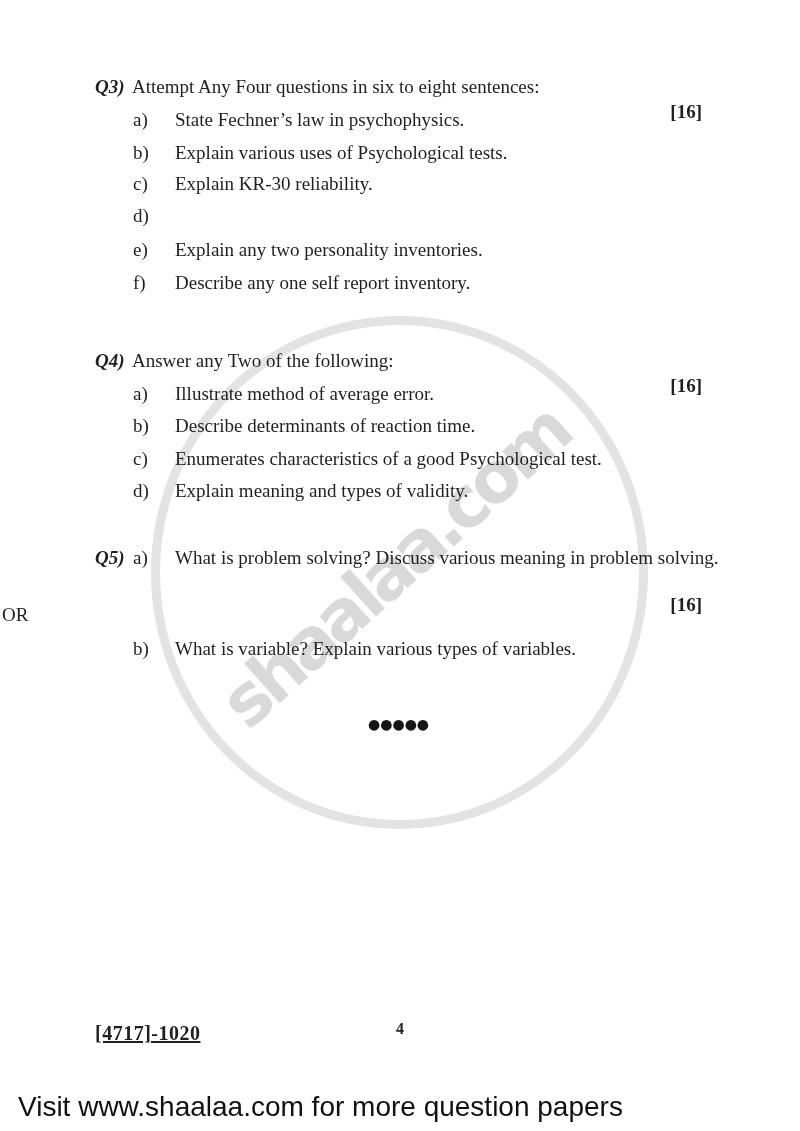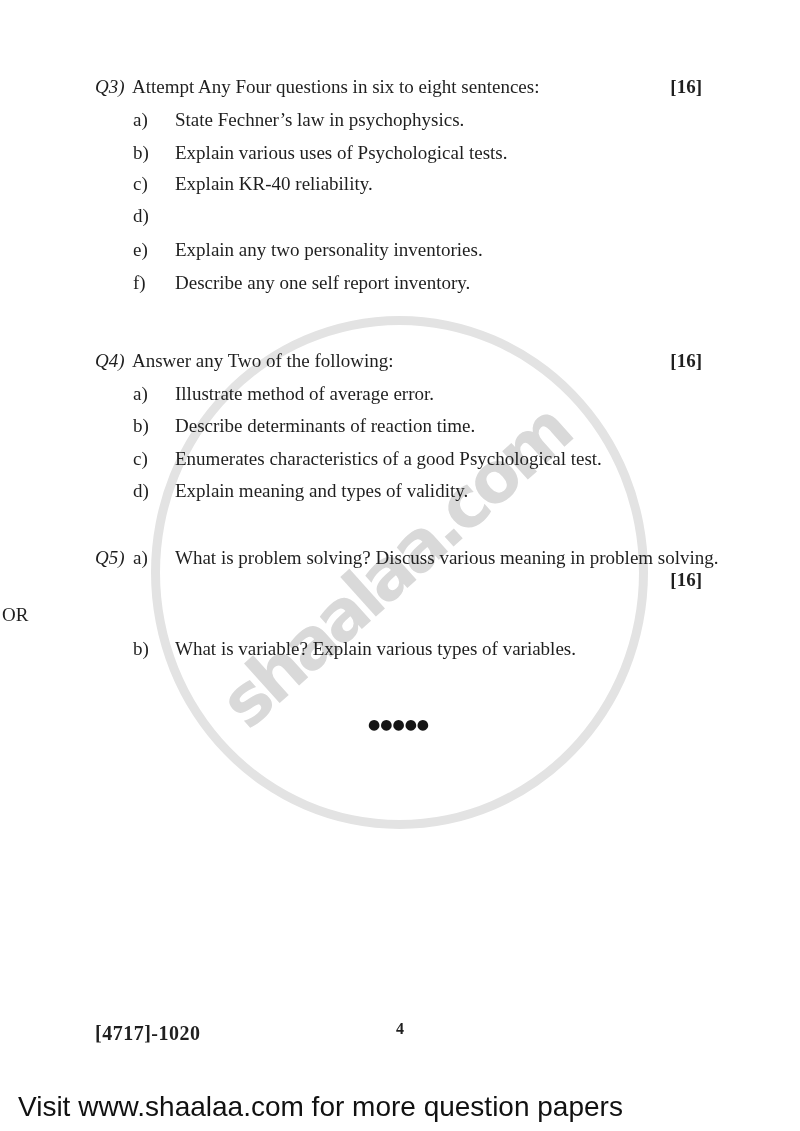--- a/index.html
+++ b/index.html
@@ -1,42 +1,42 @@
 <!DOCTYPE html>
 <html><head>
 <meta charset="utf-8">
 <style>
   html,body { margin:0; padding:0; background:#ffffff; }
   .page {
     position:relative; width:800px; height:1131px; background:#ffffff;
     font-family:"Liberation Serif", serif; color:#1f1f1f; overflow:hidden;
   }
   .row { position:absolute; left:0; width:100%; height:24px; font-size:19px; line-height:1; white-space:nowrap; }
-  .qlabel { position:absolute; left:95px; font-weight:normal; font-style:italic; }
+  .qlabel { position:absolute; left:95px; font-weight:bold; font-style:italic; }
   .qhead  { position:absolute; left:132px; }
   .ltr    { position:absolute; left:133px; }
   .txt    { position:absolute; left:175px;text-align:right; }
-  .marks  { position:absolute; right:98px; font-weight:bold; }
+  .marks  { position:absolute; right:98px; font-weight:bold;margin-top:25px; }
   .center { position:absolute; left:2px; width:100%; text-align:left; }
 
   
   .wm-ring {
     position:absolute; left:151px; top:316px; width:497px; height:513px;
     border:9px solid #e3e3e3; border-radius:50%; box-sizing:border-box;
   }
   .wm-text {
     position:absolute; left:75px; top:522px; width:640px; height:90px;
     line-height:90px; text-align:center; transform:rotate(-42deg);
     font-family:"DejaVu Sans", sans-serif; font-weight:bold;
     font-size:70px; letter-spacing:-5px; color:#d9d9d9;
   }
 
   .dots { position:absolute; left:368px; top:716px; font-size:14px; letter-spacing:0px; color:#151515; font-family:"DejaVu Sans", sans-serif; }
 
-  .footer-code { position:absolute; left:95px; top:1022px; font-size:20px; font-weight:bold; letter-spacing:0.5px; }
+  .footer-code { position:absolute; left:95px; top:1022px; font-size:20px; font-weight:bold; letter-spacing:0.5px;text-decoration:underline; }
   .page-num    { position:absolute; left:0; top:1020px; width:100%; text-align:center; font-size:16px; font-weight:bold; }
   .visit       { position:absolute; left:18px; top:1091px; font-family:"Liberation Sans", sans-serif; font-size:28px; color:#111111; }
 </style>
 </head>
 <body>
 
 <div class="page">
 
   <div class="wm-ring"></div>
   <div class="wm-text">shaalaa.com</div>
@@ -49,21 +49,21 @@
   <div class="row" style="top:110px">
     <span class="ltr">a)</span>
     <span class="txt">State Fechner’s law in psychophysics.</span>
   </div>
   <div class="row" style="top:143px">
     <span class="ltr">b)</span>
     <span class="txt">Explain various uses of Psychological tests.</span>
   </div>
   <div class="row" style="top:174px">
     <span class="ltr">c)</span>
-    <span class="txt">Explain KR-40 reliability.</span>
+    <span class="txt">Explain KR-30 reliability.</span>
   </div>
   <div class="row" style="top:206px">
     <span class="ltr">d)</span>
   </div>
   <div class="row" style="top:240px">
     <span class="ltr">e)</span>
     <span class="txt">Explain any two personality inventories.</span>
   </div>
   <div class="row" style="top:273px">
     <span class="ltr">f)</span>

